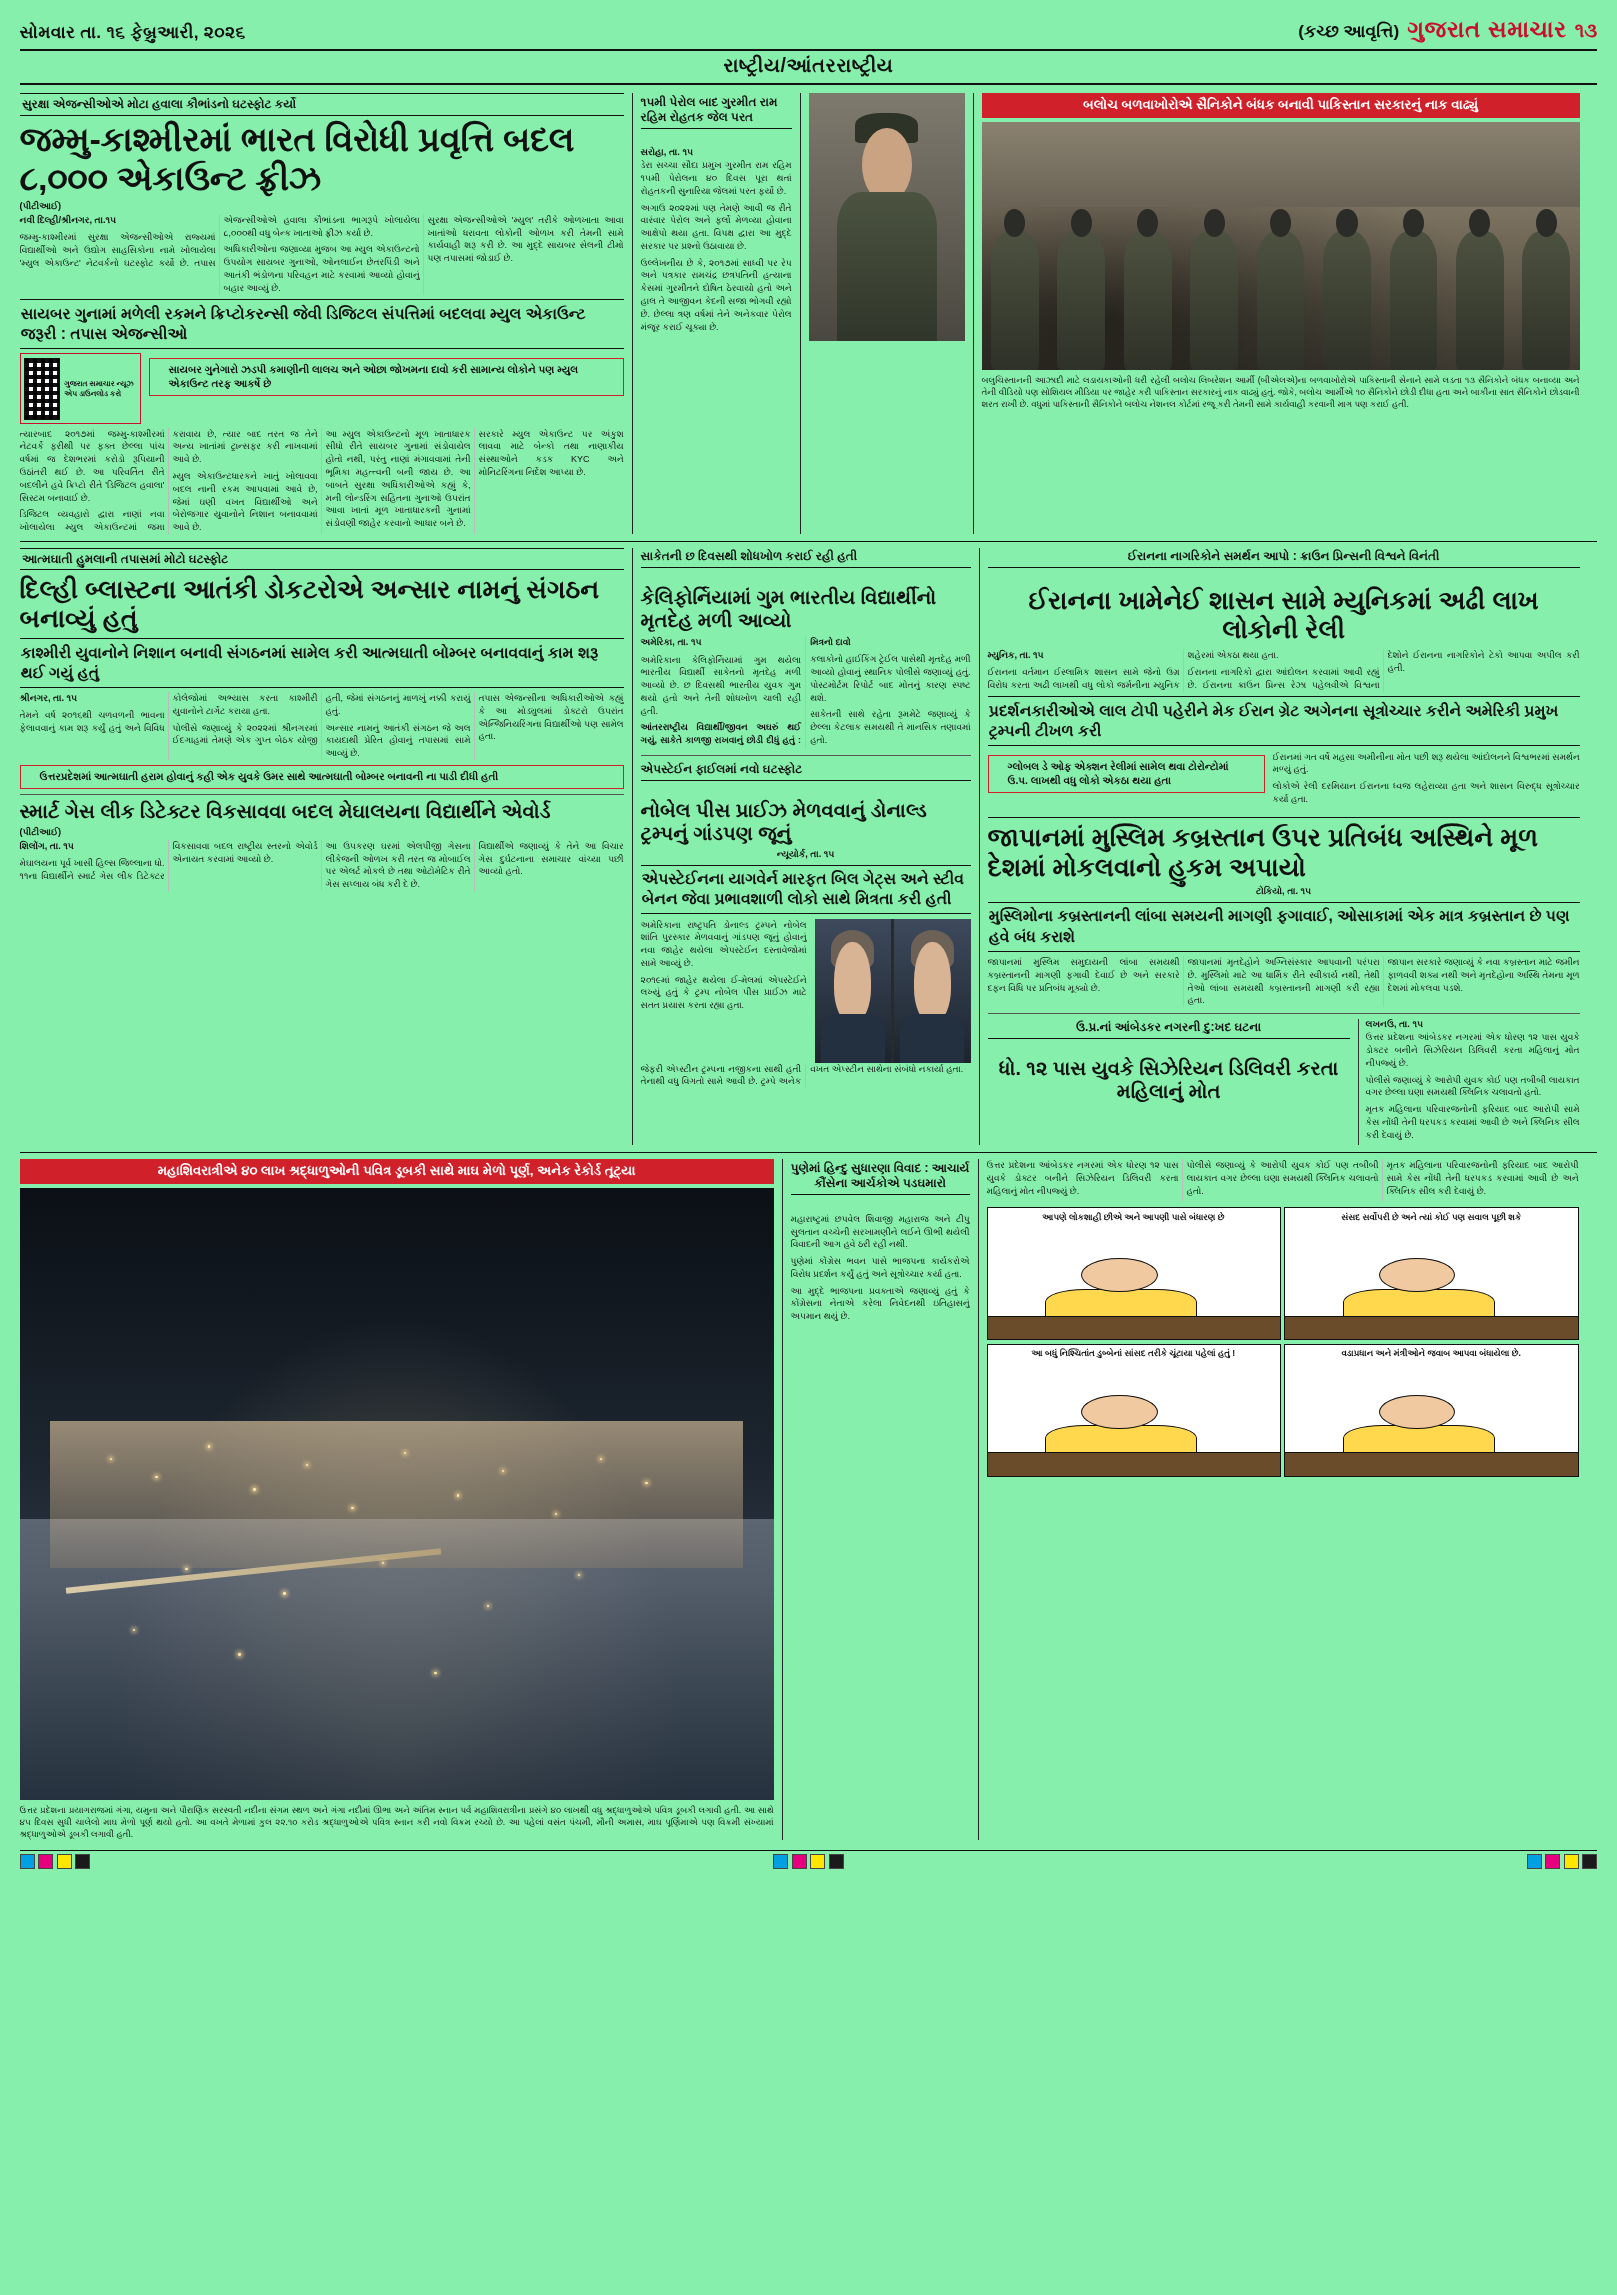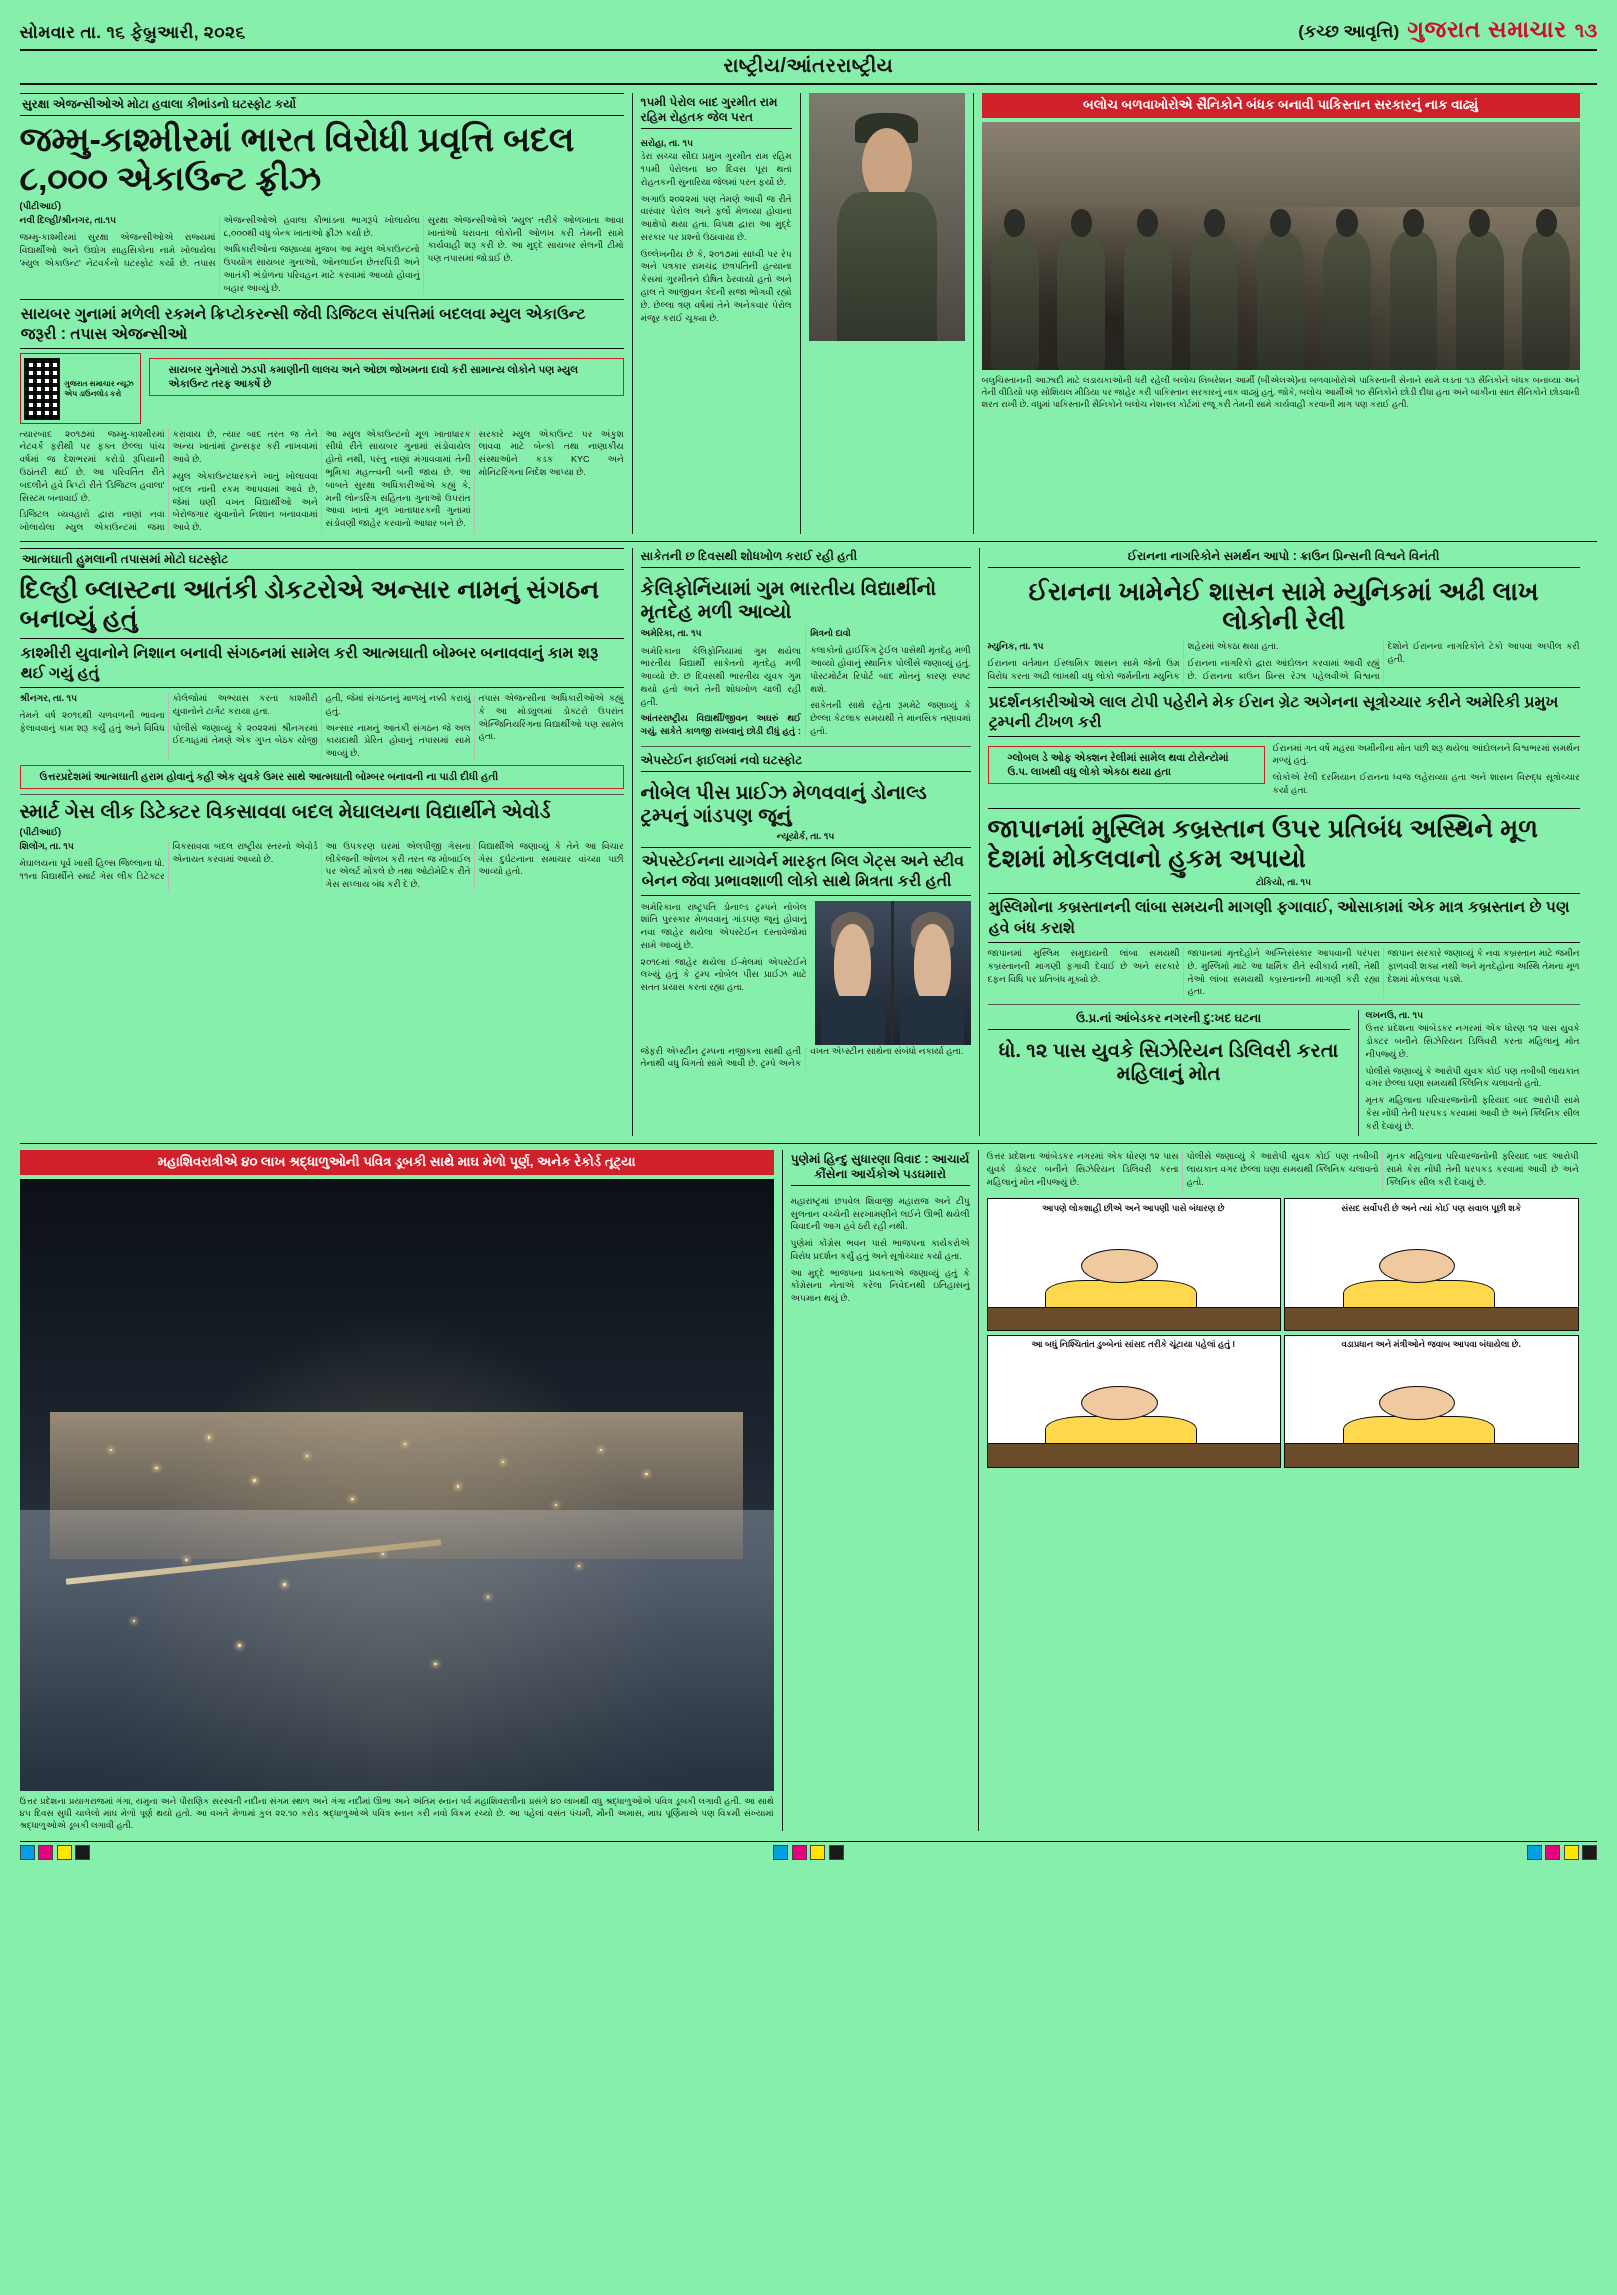--- a/index.html
+++ b/index.html
@@ -44,21 +44,21 @@
     background:#d0202a; color:#fff; font-weight:bold;
     font-size:13.3px; text-align:center; padding:4px 14px; line-height:1.25;
   }
   .kicker {
     font-size:12px; font-weight:bold; border-top:1.7px solid #111;
     border-bottom:1.7px solid #111; padding:2.9px 2.3px; text-align:left;
     line-height:1.25; margin-bottom:4.6px;
   }
   .kicker-plain {
     font-size:12px; font-weight:bold; padding:1.7px 0 2.9px 0;
-    line-height:1.25; border-bottom:1.2px solid #111; margin-bottom:9px;
+    line-height:1.25; border-bottom:1.2px solid #111; margin-bottom:18px;
   }
   h1.head {
     font-size:34px; line-height:1.12; margin:3.5px 0 4.6px 0; font-weight:bold;
     letter-spacing:-0.3px;
   }
   h2.head {
     font-size:25.4px; line-height:1.15; margin:3.5px 0 4.6px 0; font-weight:bold;
   }
   h3.head {
     font-size:19.6px; line-height:1.18; margin:2.9px 0 4px 0; font-weight:bold;

